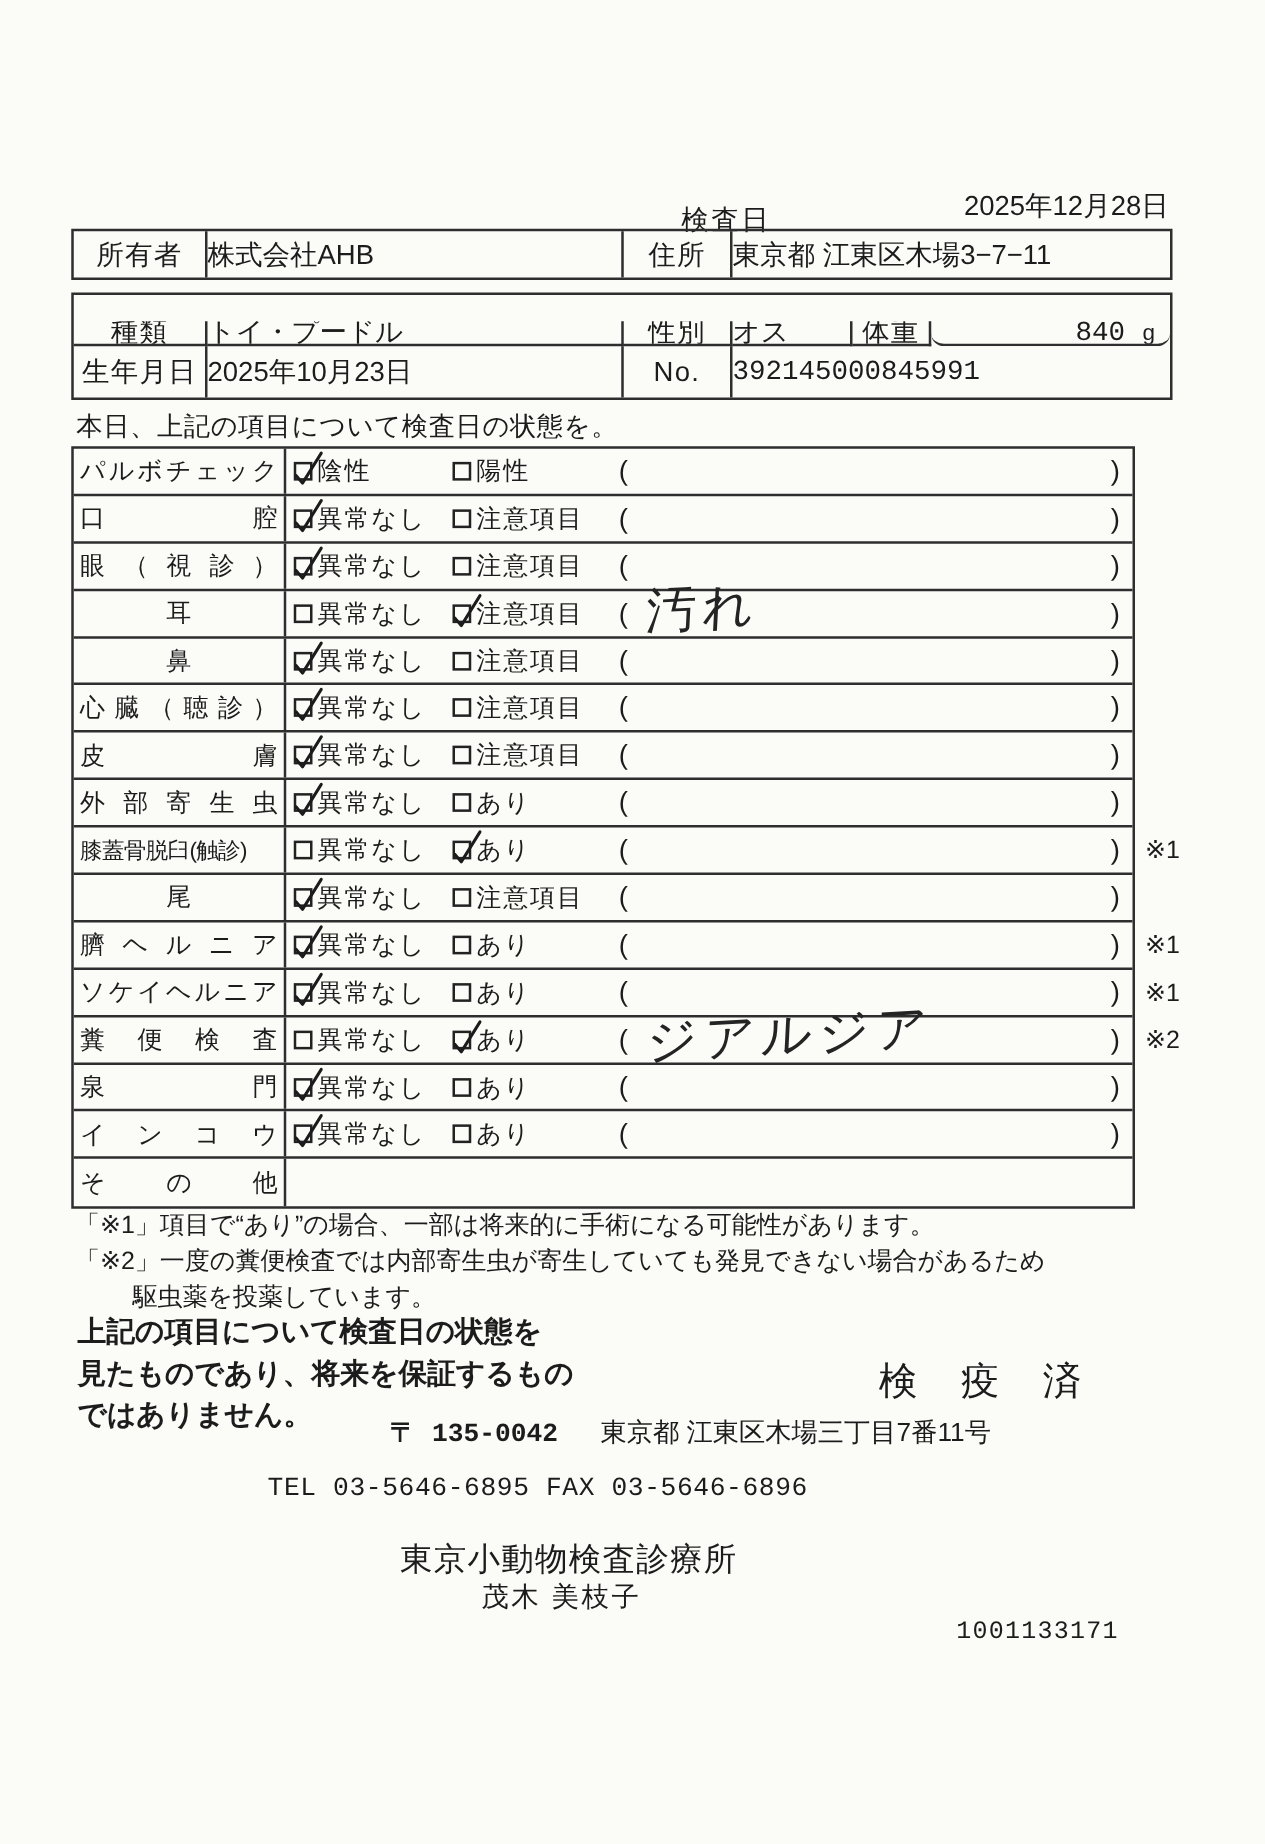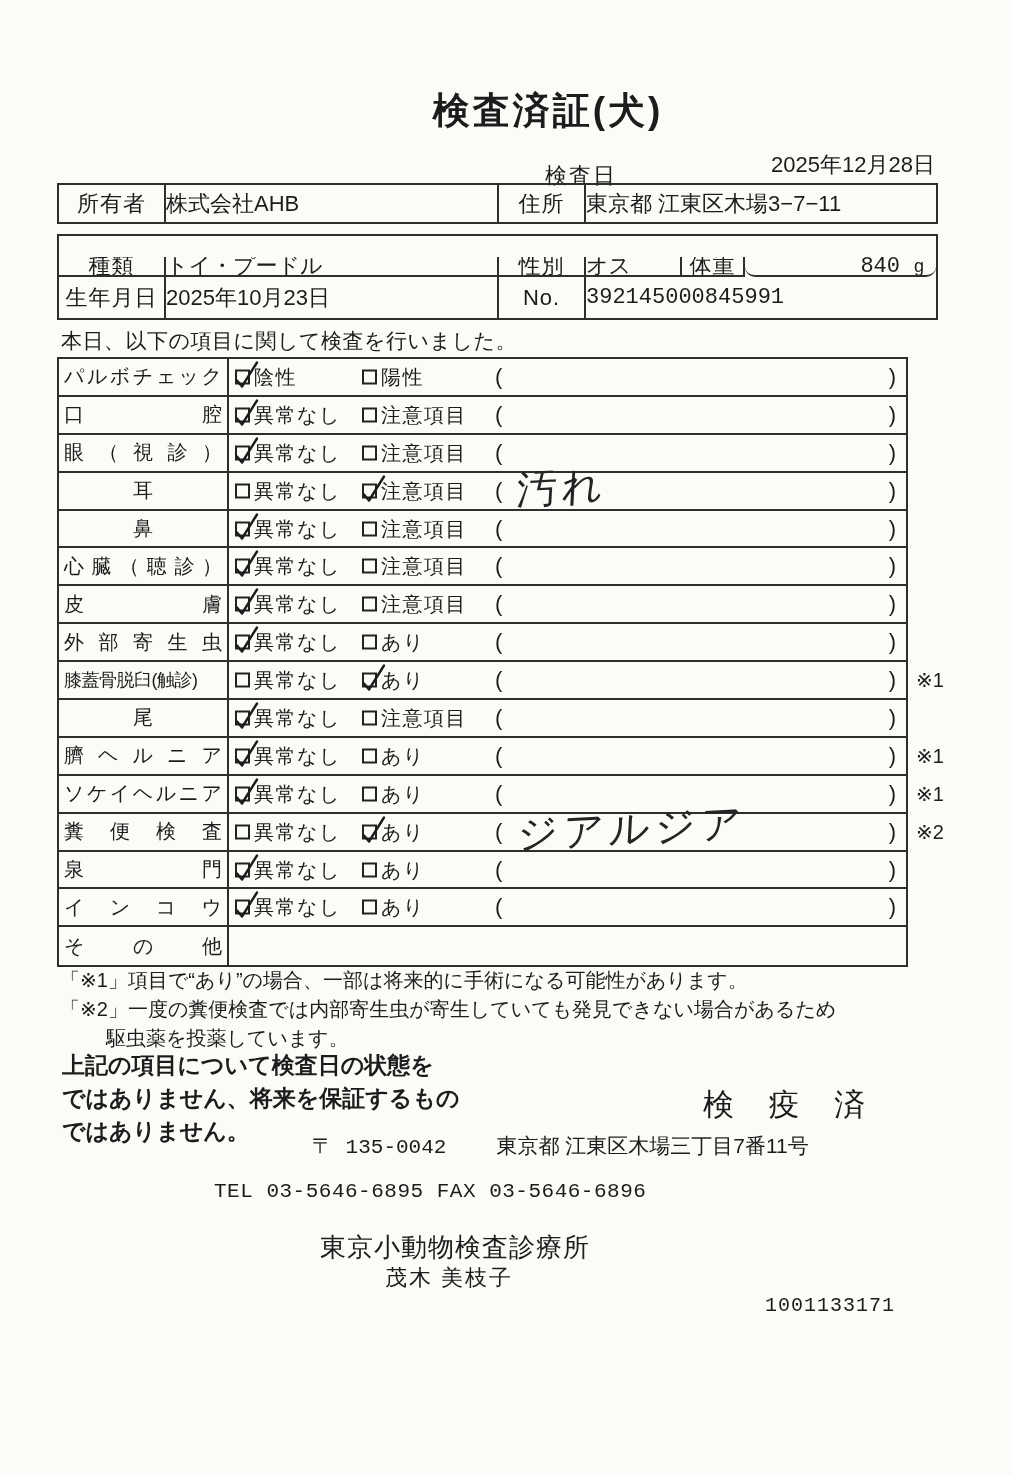--- a/index.html
+++ b/index.html
@@ -60,32 +60,31 @@
     transform:rotate(-3deg) skewX(-6deg);white-space:nowrap;
   }
   .rownote{position:absolute;left:calc(100% + 10px);top:50%;transform:translateY(-50%);font-size:20px;white-space:nowrap;}
   
   .footnotes{position:absolute;top:966px;left:60px;font-size:20px;line-height:29px;}
   .footnotes .indent{margin-left:46px;}
   .disclaimer{position:absolute;top:1049px;left:62px;font-size:23px;font-weight:bold;line-height:33px;}
   .stamp{position:absolute;top:1084px;left:703px;font-size:31px;letter-spacing:13px;white-space:nowrap;}
   
   .postal-line{position:absolute;top:1132px;left:312px;display:flex;font-size:21px;white-space:nowrap;}
-  .postal-line .code{margin-right:50px;}
+  .postal-line .code{margin-right:34px;font-weight:bold;}
   .tel-line{position:absolute;top:1180px;left:214px;font-size:21px;letter-spacing:0.5px;white-space:nowrap;}
   .clinic-name{position:absolute;top:1230px;left:320px;font-size:26px;letter-spacing:1px;white-space:nowrap;}
   .vet-name{position:absolute;top:1263px;left:385px;font-size:22px;letter-spacing:2px;white-space:nowrap;}
   .serial{position:absolute;top:1294px;left:765px;font-size:20px;letter-spacing:1px;}
 </style>
 </head>
 <body>
 
 <div class="page">
 
-  <div class="title">検査済証(犬)</div>
 
   <div class="date-row">
     <span class="dlabel">検査日</span>
     <span class="dvalue">2025年12月28日</span>
   </div>
 
   <div class="htable owner-table">
     <div class="cell lab">所有者</div>
     <div class="cell val bR">株式会社AHB</div>
     <div class="cell lab">住所</div>
@@ -102,21 +101,21 @@
       <span class="num">840</span>
       <span class="unit">g</span>
     </div>
 
     <div class="cell lab">生年月日</div>
     <div class="cell val bR">2025年10月23日</div>
     <div class="cell lab">No.</div>
     <div class="cell val span3 num">392145000845991</div>
   </div>
 
-  <div class="intro">本日、以下の項目に関して検査を行いました。</div>
+  <div class="intro">本日、上記の項目について検査日の状態を。</div>
 
   <div class="checklist">
     <div class="crow">
       <div class="clabel justify">
           <span>パ</span>
           <span>ル</span>
           <span>ボ</span>
           <span>チ</span>
           <span>ェ</span>
           <span>ッ</span>
@@ -550,21 +549,21 @@
   </div>
 
   <div class="footnotes">
     <div>「※1」項目で“あり”の場合、一部は将来的に手術になる可能性があります。</div>
     <div>「※2」一度の糞便検査では内部寄生虫が寄生していても発見できない場合があるため</div>
     <div class="indent">駆虫薬を投薬しています。</div>
   </div>
 
   <div class="disclaimer">
     <div>上記の項目について検査日の状態を</div>
-    <div>ではありません、将来を保証するもの</div>
+    <div>見たものであり、将来を保証するもの</div>
     <div>ではありません。</div>
   </div>
 
   <div class="stamp">検 疫 済</div>
 
   <div class="postal-line">
     <span class="code num">〒 135-0042</span>
     <span>東京都 江東区木場三丁目7番11号</span>
   </div>
 

